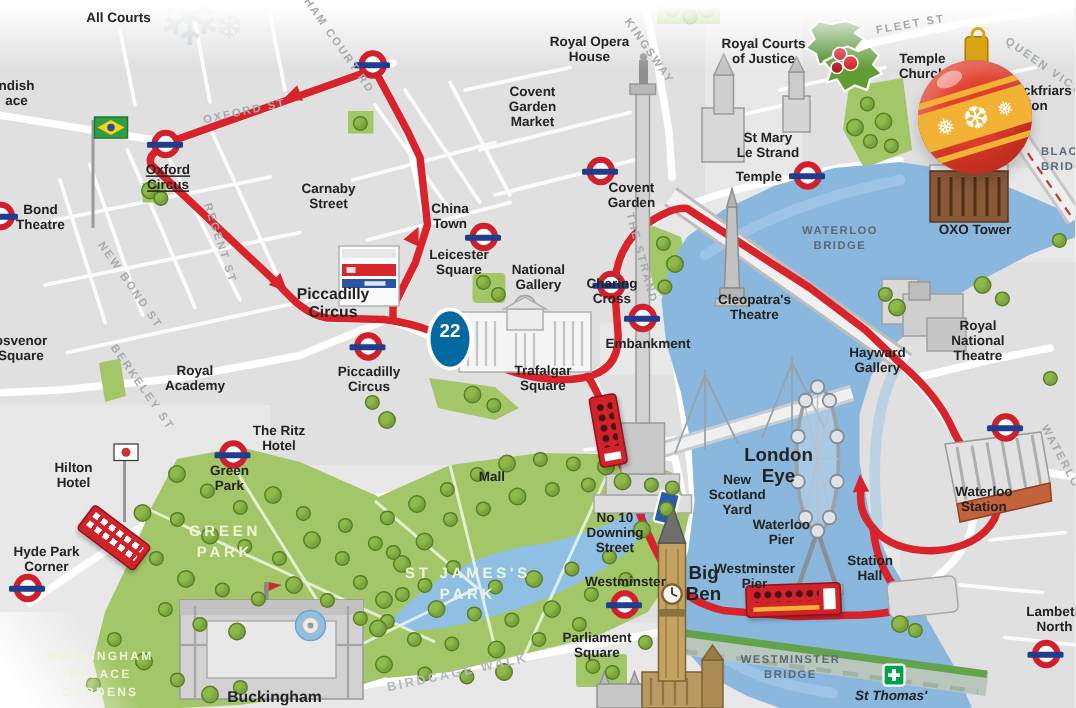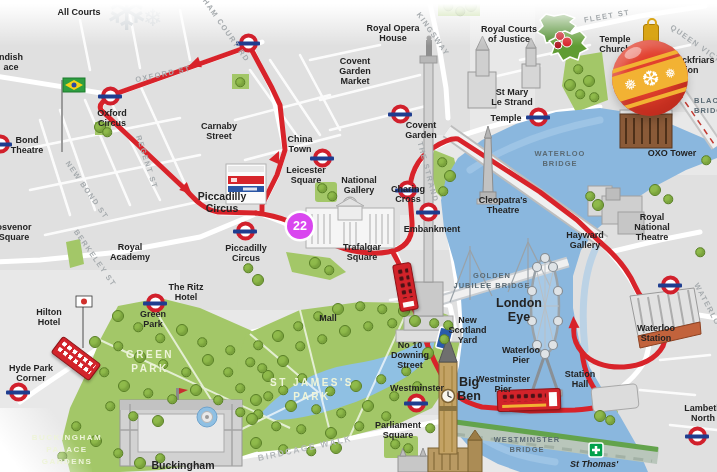--- a/index.html
+++ b/index.html
@@ -16,22 +16,22 @@
   .park{font:bold 10px/1.4 "Liberation Sans",sans-serif;color:#eef4d9;letter-spacing:2.5px;text-align:center;white-space:pre;}
   .parksm{font-size:8px;letter-spacing:1.5px;line-height:1.5;}
   .noc{transform:none !important;text-align:left;}
   .tree{position:absolute;border-radius:50%;background:#8fba4b;border:1.5px solid #587e26;
         box-sizing:border-box;transform:translate(-50%,-50%);z-index:8;
         box-shadow:inset -2px -2px 2px rgba(60,90,20,.25);}
   .roundel{position:absolute;width:24px;height:19px;transform:translate(-50%,-50%);z-index:35;}
   .roundel .ring{position:absolute;left:2.5px;top:0;width:19px;height:19px;border:4px solid #d1202c;
         border-radius:50%;background:#fff;box-sizing:border-box;}
   .roundel .bar{position:absolute;left:0;top:7.5px;width:24px;height:4.5px;background:#1f3d8f;border-radius:1px;}
-  #badge22{position:absolute;left:300px;top:226px;width:26px;height:26px;border-radius:50%;
-        background:#d946ef;color:#fff;font:bold 12.5px/26px "Liberation Sans",sans-serif;text-align:center;
+  #badge22{position:absolute;left:300px;top:226px;width:26px;height:37px;border-radius:50%;
+        background:#0369a1;color:#fff;font:bold 12.5px/26px "Liberation Sans",sans-serif;text-align:center;
         transform:translate(-50%,-50%);box-shadow:0 0 0 2.5px rgba(255,255,255,.95);z-index:45;}
   .bus{position:absolute;background:#d2232a;border:1px solid #8e1318;border-radius:3px;z-index:20;
        box-shadow:1px 2px 3px rgba(0,0,0,.25);}
   .bus .win{position:absolute;left:3px;right:3px;height:4px;
        background:repeating-linear-gradient(90deg,#fdfdfd 0 4px,rgba(0,0,0,0) 4px 6.5px);}
   .bus .pax{position:absolute;background-image:radial-gradient(circle at 3px 3px,#4a1216 2px,rgba(0,0,0,0) 2.6px);
        background-size:7px 7px;}
   #bauble{position:absolute;left:612px;top:40px;width:76px;height:76px;border-radius:50%;z-index:60;
        background:#e2402e;overflow:hidden;
        box-shadow:inset -8px -12px 16px rgba(130,10,0,.35), inset 6px 8px 10px rgba(255,255,255,.25), 0 5px 9px rgba(0,0,0,.18);}
@@ -575,21 +575,21 @@
       </div>
       <div class="roundel" style="left: 697px; top: 436px;">
         <i class="ring"></i>
         <i class="bar"></i>
       </div>
       <div class="ml lbl" style="left: 79px; top: 12px; transform: translate(-50%, -50%);">All Courts</div>
       <div class="ml lbl" style="left: 11px; top: 62px; transform: translate(-50%, -50%);">ndish
 ace</div>
       <div class="ml lbl" style="left: 27px; top: 145px; transform: translate(-50%, -50%);">Bond
 Theatre</div>
-      <div class="ml lbl" style="left: 112px; top: 118px; transform: translate(-50%, -50%);">Oxford
+      <div class="ml lbl" style="left: 112px; top: 118px; transform: translate(-50%, -50%); text-decoration: underline;">Oxford
 Circus</div>
       <div class="ml lbl" style="left: 219px; top: 131px; transform: translate(-50%, -50%);">Carnaby
 Street</div>
       <div class="ml lbl" style="left: 300px; top: 144px; transform: translate(-50%, -50%);">China
 Town</div>
       <div class="ml lbl" style="left: 306px; top: 175px; transform: translate(-50%, -50%);">Leicester
 Square</div>
       <div class="ml lbl" style="left: 355px; top: 71px; transform: translate(-50%, -50%);">Covent
 Garden
 Market</div>
@@ -599,21 +599,21 @@
 Garden</div>
       <div class="ml lbl" style="left: 509px; top: 34px; transform: translate(-50%, -50%);">Royal Courts
 of Justice</div>
       <div class="ml lbl" style="left: 615px; top: 44px; transform: translate(-50%, -50%);">Temple
 Church</div>
       <div class="ml lbl" style="left: 512px; top: 97px; transform: translate(-50%, -50%);">St Mary
 Le Strand</div>
       <div class="ml lbl" style="left: 506px; top: 118px; transform: translate(-50%, -50%);">Temple</div>
       <div class="ml lbl noc" style="left: 668px; top: 55px;">Blackfriars
 Station</div>
-      <div class="ml lbl" style="left: 672px; top: 153px; transform: translate(-50%, -50%);">OXO Tower</div>
+      <div class="ml lbl" style="left: 650px; top: 153px; transform: translate(-50%, -50%);">OXO Tower</div>
       <div class="ml lbl" style="left: 359px; top: 185px; transform: translate(-50%, -50%);">National
 Gallery</div>
       <div class="ml lbl" style="left: 408px; top: 170px; transform: translate(-50%, -50%); margin-top: 24px;">Charing
 Cross</div>
       <div class="ml lbl" style="left: 432px; top: 229px; transform: translate(-50%, -50%);">Embankment</div>
       <div class="ml lbl" style="left: 503px; top: 205px; transform: translate(-50%, -50%);">Cleopatra's
 Theatre</div>
       <div class="ml lbl" style="left: 652px; top: 227px; transform: translate(-50%, -50%);">Royal
 National
 Theatre</div>
@@ -622,21 +622,21 @@
       <div class="ml lbl" style="left: 656px; top: 333px; transform: translate(-50%, -50%);">Waterloo
 Station</div>
       <div class="ml lbl" style="left: 580px; top: 379px; transform: translate(-50%, -50%);">Station
 Hall</div>
       <div class="ml lbl" style="left: 521px; top: 355px; transform: translate(-50%, -50%);">Waterloo
 Pier</div>
       <div class="ml lbl" style="left: 503px; top: 384px; transform: translate(-50%, -50%);">Westminster
 Pier</div>
       <div class="ml lbl big" style="left: 519px; top: 310px; transform: translate(-50%, -50%);">London
 Eye</div>
-      <div class="ml lbl" style="left: 444px; top: 330px; transform: translate(-50%, -50%); padding-left: 47px;">New
+      <div class="ml lbl" style="left: 468px; top: 330px; transform: translate(-50%, -50%); padding-left: 47px;">New
 Scotland
 Yard</div>
       <div class="ml lbl" style="left: 410px; top: 355px; transform: translate(-50%, -50%);">No 10
 Downing
 Street</div>
       <div class="ml lbl" style="left: 417px; top: 388px; transform: translate(-50%, -50%);">Westminster</div>
       <div class="ml lbl big" style="left: 469px; top: 389px; transform: translate(-50%, -50%);">Big
 Ben</div>
       <div class="ml lbl" style="left: 398px; top: 430px; transform: translate(-50%, -50%);">Parliament
 Square</div>
@@ -669,22 +669,20 @@
       <div class="ml street" style="left: 95px; top: 258px; transform: translate(-50%, -50%) rotate(55deg);">BERKELEY ST</div>
       <div class="ml street" style="left: 219px; top: 20px; transform: translate(-50%, -50%) rotate(55deg);">TTENHAM COURT RD</div>
       <div class="ml street" style="left: 433px; top: 34px; transform: translate(-50%, -50%) rotate(55deg);">KINGSWAY</div>
       <div class="ml street" style="left: 428px; top: 172px; transform: translate(-50%, -50%) rotate(75deg);">THE STRAND</div>
       <div class="ml street" style="left: 607px; top: 16px; transform: translate(-50%, -50%) rotate(-10deg);">FLEET ST</div>
       <div class="ml street" style="left: 712px; top: 55px; transform: translate(-50%, -50%) rotate(35deg);">QUEEN VICTORIA ST</div>
       <div class="ml street" style="left: 713px; top: 315px; transform: translate(-50%, -50%) rotate(62deg);">WATERLOO RD</div>
       <div class="ml roadlbl" style="left: 305px; top: 448px; transform: translate(-50%, -50%) rotate(-12deg);">BIRDCAGE WALK</div>
       <div class="ml bridge" style="left: 560px; top: 159px; transform: translate(-50%, -50%);">WATERLOO
 BRIDGE</div>
-      <div class="ml bridge" style="left: 492px; top: 281px; transform: translate(-50%, -50%);">GOLDEN
-JUBILEE BRIDGE</div>
       <div class="ml bridge" style="left: 527px; top: 445px; transform: translate(-50%, -50%);">WESTMINSTER
 BRIDGE</div>
       <div class="ml bridge noc" style="left: 694px; top: 96px;">BLACKFRIARS
 BRIDGE</div>
       <div class="ml park" style="left: 150px; top: 362px; transform: translate(-50%, -50%);">GREEN
 PARK</div>
       <div class="ml park" style="left: 312px; top: 390px; transform: translate(-50%, -50%);">ST JAMES'S
 PARK</div>
       <div class="ml park parksm" style="left: 67px; top: 450px; transform: translate(-50%, -50%);">BUCKINGHAM
 PALACE

